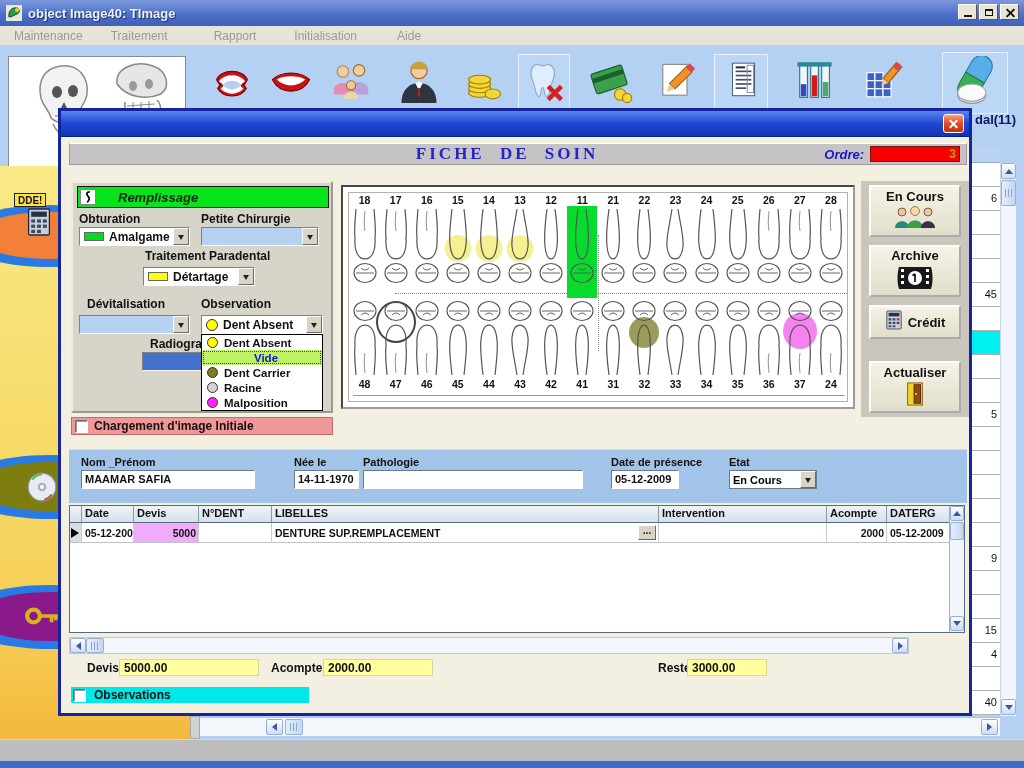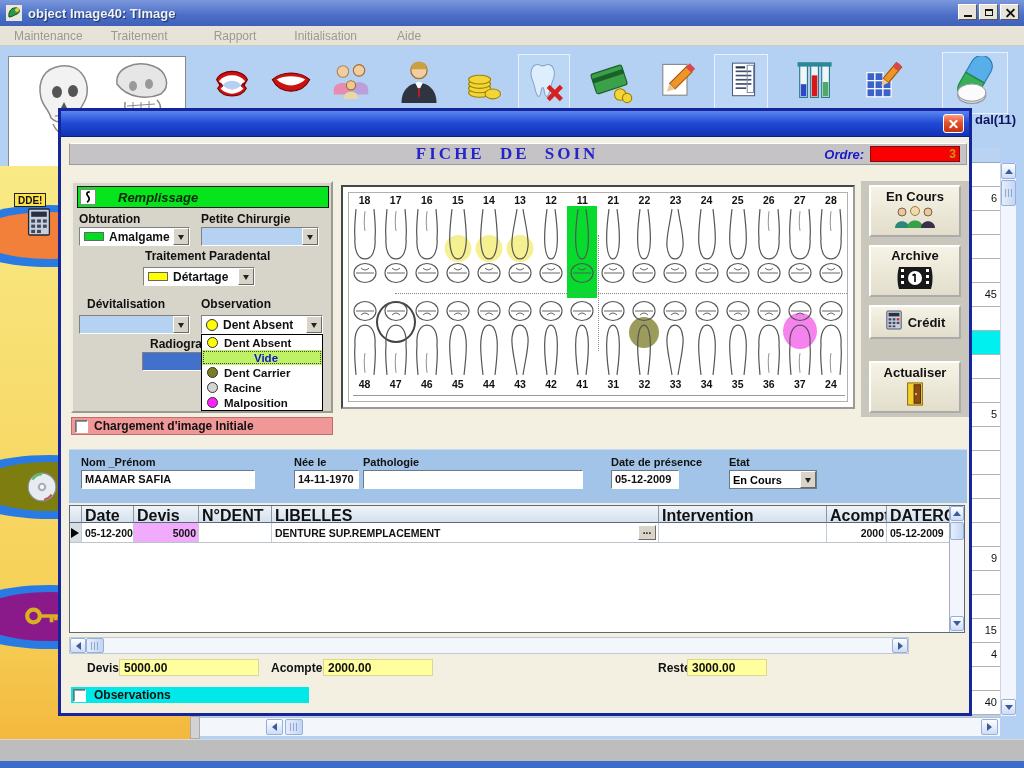--- a/index.html
+++ b/index.html
@@ -105,21 +105,21 @@
   
   .pband{left:8px;top:338px;width:898px;height:54px;background:#a2c4e8;border-top:1px solid #c8dcf0;}
   .flbl{position:absolute;font-size:11px;font-weight:bold;color:#111;}
   .field{position:absolute;height:19px;background:#fff;border:1px solid;border-color:#6a7a8a #fff #fff #6a7a8a;font-size:11px;font-weight:bold;color:#111;padding:2px 3px 0 3px;white-space:nowrap;overflow:hidden;}
   .etat-combo{position:absolute;height:19px;background:#fff;border:1px solid #6a7a8a;display:flex;align-items:center;}
   .etat-combo .cv{font-size:11px;font-weight:bold;margin-left:3px;flex:1;}
 
   
   .grid{left:8px;top:394px;width:896px;height:128px;background:#fff;border:1px solid #5a6a7a;}
   .ghead,.grow{display:grid;grid-template-columns:12px 52px 65px 73px 1fr 168px 60px 64px;width:881px;}
-  .gh-cell{height:17px;background:linear-gradient(180deg,#eef3f8,#d5e1ed);border-right:1px solid #8898a8;border-bottom:1px solid #5a6a7a;font-size:16px;font-weight:bold;color:#111;padding:1px 0 0 3px;overflow:hidden;white-space:nowrap;}
+  .gh-cell{height:17px;background:linear-gradient(180deg,#eef3f8,#d5e1ed);border-right:1px solid #8898a8;border-bottom:1px solid #5a6a7a;font-size:11px;font-weight:bold;color:#111;padding:1px 0 0 3px;overflow:hidden;white-space:nowrap;}
   .gc{height:20px;border-right:1px solid #c4ccd4;border-bottom:1px solid #bcc4cc;font-size:10.5px;font-weight:bold;color:#111;padding:4px 2px 0 3px;white-space:nowrap;overflow:hidden;position:relative;}
   .gc.num{text-align:right;}
   .gc.devis{background:#f0abfc;}
   .gc.sel-col{background:#d8dde4;padding:0;display:flex;align-items:center;justify-content:center;}
   .rowptr{width:0;height:0;border:5px solid transparent;border-left:8px solid #000;margin-left:3px;}
   .dots-btn{position:absolute;right:2px;top:2px;width:18px;height:15px;background:#d8d4c8;border:1px solid;border-color:#fff #6a6a6a #6a6a6a #fff;font-size:10px;font-weight:bold;line-height:10px;text-align:center;}
   .gvsb{position:absolute;right:0;top:0;width:15px;height:126px;background:#f2f5fb;border-left:1px solid #aab;}
   .ghsb{left:8px;top:526px;width:840px;height:17px;background:#f3f6fb;border:1px solid #c0c8d4;display:flex;align-items:center;}
 
   

